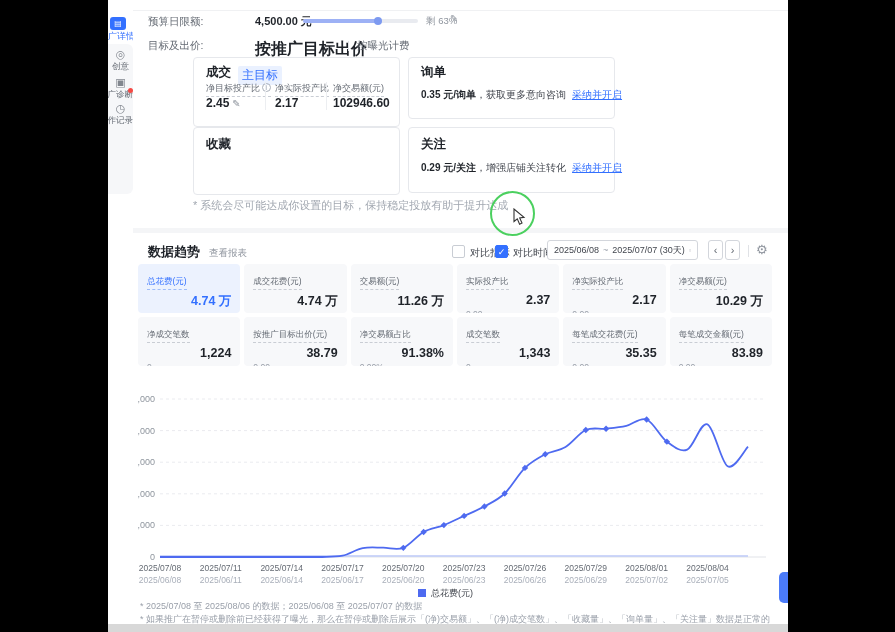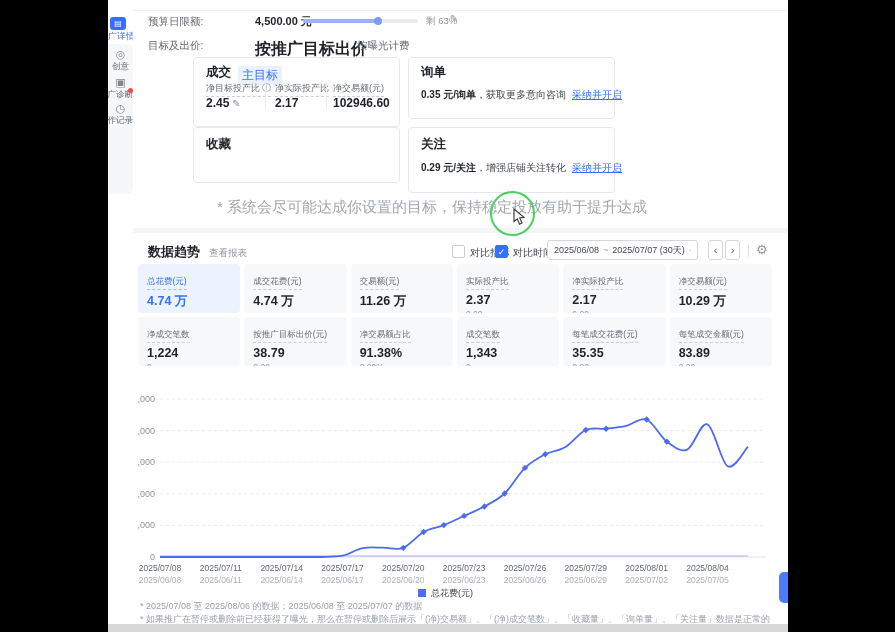--- a/index.html
+++ b/index.html
@@ -43,21 +43,21 @@
     padding:1px 4px; border-radius:2px; }
   .gcol-label { position:absolute; top:24px; color:#646a73; font-size:9px;
     border-bottom:1px dashed #c9cdd4; padding-bottom:1px; white-space:nowrap; }
   .gcol-value { position:absolute; top:38px; color:#1f2329; font-size:12px; font-weight:bold; white-space:nowrap; }
   .gdiv { position:absolute; top:24px; width:1px; height:28px; background:#eceef1; }
   .gbody { position:absolute; left:12px; font-size:10px; color:#42464e; white-space:nowrap; }
   .gbody b { color:#1f2329; }
   .glink { color:#3370ff; margin-left:6px; cursor:pointer;text-decoration:underline; }
   .info-i { display:inline-block; width:9px; height:9px; border:1px solid #aab0ba; border-radius:50%;
     color:#aab0ba; font-size:7px; line-height:8px; text-align:center; vertical-align:1px; margin-left:2px; }
-  .gfoot { left:85px; top:198px; color:#a1a7b0; font-size:15px;margin-left:24px; }
+  .gfoot { left:85px; top:198px; color:#a1a7b0; font-size:11px; }
 
   
   .click-ring { left:382px; top:191px; width:45px; height:45px; border:2.5px solid #4bd05f; border-radius:50%; }
 
   
   .band { left:25px; top:228px; width:655px; height:5px; background:#f4f5f7; }
 
   
   .trend-title { left:40px; top:243px; color:#1f2329; font-size:13px; font-weight:bold; }
   .report-link { left:101px; top:247px; color:#8f959e; font-size:9.5px; cursor:pointer; }
@@ -70,21 +70,21 @@
   .nav-btn { position:absolute; top:240px; width:15px; height:20px; border:1px solid #d3d6dc; border-radius:3px;
     background:#fff; color:#646a73; font-size:11px; line-height:18px; text-align:center; cursor:pointer; }
   .gear { left:648px; top:242px; color:#8f959e; font-size:13px; cursor:pointer; }
 
   
   #metric-grid { left:30px; top:264px; width:634px; display:grid;
     grid-template-columns:repeat(6,1fr); gap:4px; }
   .mcard { height:49px; background:#f7f8fa; border-radius:4px; padding:6px 9px; cursor:pointer; overflow:hidden; }
   .mcard .ml { color:#646a73; font-size:8.5px; border-bottom:1px dashed #c9cdd4; display:inline-block;
     padding-bottom:1px; white-space:nowrap; }
-  .mcard .mv { color:#1f2329; font-size:12.5px; font-weight:bold; margin-top:3px; white-space:nowrap; }
+  .mcard .mv { color:#1f2329; font-size:12.5px; font-weight:bold; margin-top:3px; white-space:nowrap;text-align:right; }
   .mcard .ms { color:#9ba1ab; font-size:8.5px; margin-top:2px; }
   .mcard.sel { background:#ecf2fe; }
   .mcard.sel .ml { color:#3370ff; border-bottom-color:#9dbcf9; }
   .mcard.sel .mv { color:#3370ff; }
   .mcard.sel .ms { color:#9db8f0; }
 
   
   #chart-svg { left:30px; top:388px; }
   .cfoot { left:32px; color:#9aa0aa; font-size:9px; white-space:nowrap; }
 
@@ -149,21 +149,21 @@
       <div class="gdiv" style="left:132px;"></div>
     </div>
 
     <div class="gcard" style="left:300px; top:57px; height:62px;">
       <div class="gtitle">询单</div>
       <div class="gbody" style="top:30px;">
         <b>0.35 元/询单</b><span>，获取更多意向咨询</span><span class="glink">采纳并开启</span>
       </div>
     </div>
 
-    <div class="gcard" style="left:85px; top:127px; height:56px;">
+    <div class="gcard" style="left:85px; top:127px; height:68px;">
       <div class="gtitle" style="top:8px;">收藏</div>
     </div>
 
     <div class="gcard" style="left:300px; top:127px; height:66px;">
       <div class="gtitle" style="top:8px;">关注</div>
       <div class="gbody" style="top:33px;">
         <b>0.29 元/关注</b><span>，增强店铺关注转化</span><span class="glink">采纳并开启</span>
       </div>
     </div>
 

